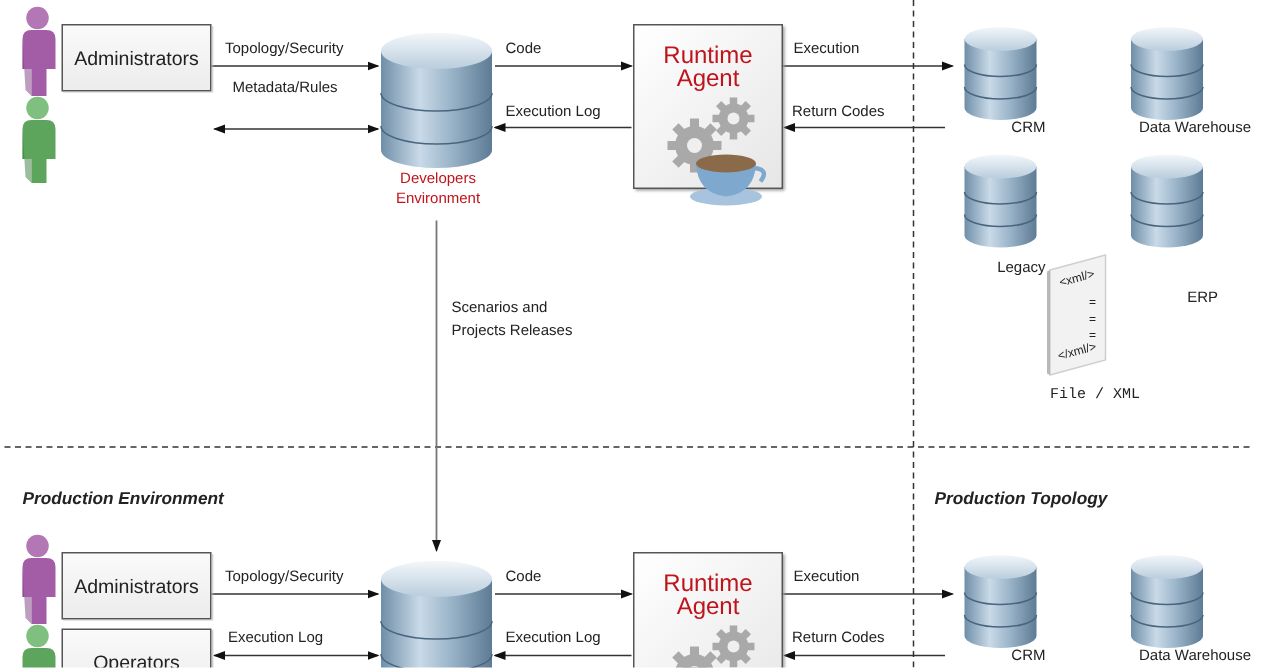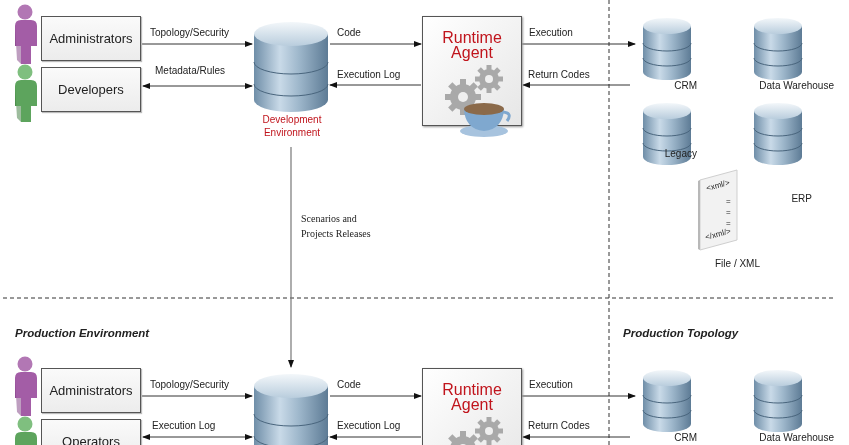--- a/index.html
+++ b/index.html
@@ -141,33 +141,30 @@
       <text x="26" y="34" font-size="8" fill="#222">=</text>
       <text x="26" y="45" font-size="8" fill="#222">=</text>
       <text x="26" y="56" font-size="8" fill="#222">=</text>
       <text x="6" y="70" font-size="8" fill="#222" transform="rotate(-15 6 70)">&lt;/xml/&gt;</text>
     </g>
   </svg>
 
   <div class="box" style="left:41px;top:16px;width:98px;height:43px;">
     <span>Administrators</span>
   </div>
-  <div class="box" style="left:41px;top:67px;width:98px;height:43px;">
-    <span>Developers</span>
-  </div>
 
   <span class="lbl" style="left:150px;top:26px;">Topology/Security</span>
-  <span class="lbl" style="left:155px;top:64px;">Metadata/Rules</span>
+  <span class="lbl" style="left:155px;top:52px;">Metadata/Rules</span>
   <span class="lbl" style="left:337px;top:26px;">Code</span>
   <span class="lbl" style="left:337px;top:68px;">Execution Log</span>
   <span class="lbl" style="left:529px;top:26px;">Execution</span>
   <span class="lbl" style="left:528px;top:68px;">Return Codes</span>
 
   <div class="lbl red" style="left:246px;top:113px;width:92px;">
-    <div>Development</div>
+    <div>Developers</div>
     <div>Environment</div>
   </div>
 
   <div class="agent" style="left:422px;top:16px;width:98px;height:108px;">
     <div class="title">
       <div>Runtime</div>
       <div>Agent</div>
     </div>
     <svg width="100" height="80" style="position:absolute;left:14px;top:44px;">
       <g fill="#a9a9a9">
@@ -190,25 +187,25 @@
       <circle cx="52" cy="18" r="4" fill="#efefef"></circle>
       <ellipse cx="47" cy="70" rx="24" ry="6" fill="#a7c3de"></ellipse>
       <path d="M27,48 L67,48 Q66,68 47,70 Q28,68 27,48 Z" fill="#7fa8cf"></path>
       <ellipse cx="47" cy="48" rx="20" ry="6" fill="#8b6a4a"></ellipse>
       <path d="M66,51 Q76,52 70,60" fill="none" stroke="#7fa8cf" stroke-width="3"></path>
     </svg>
   </div>
 
   <span class="lbl ctr" style="left:637px;top:79px;width:60px;">CRM</span>
   <span class="lbl ctr" style="left:730px;top:79px;width:104px;">Data Warehouse</span>
-  <span class="lbl ctr" style="left:637px;top:147px;width:60px;">Legacy</span>
+  <span class="lbl ctr" style="left:637px;top:172px;width:60px;">Legacy</span>
   <span class="lbl ctr" style="left:752px;top:164px;width:60px;margin-top:28px;">ERP</span>
-  <span class="lbl ctr" style="left:690px;top:257px;width:70px;">File /  XML</span>
-
-  <div class="lbl" style="left:301px;top:211px;line-height:15px;font-family:Liberation Serif, serif;">
+  <span class="lbl ctr" style="left:690px;top:257px;width:70px;font-family:Liberation Mono, monospace;">File /  XML</span>
+
+  <div class="lbl" style="left:301px;top:198px;line-height:15px;">
     <div>Scenarios and</div>
     <div>Projects Releases</div>
   </div>
 
   <span class="lbl bold" style="left:15px;top:327px;">Production Environment</span>
   <span class="lbl bold" style="left:623px;top:327px;">Production Topology</span>
 
   <div class="box" style="left:41px;top:368px;width:98px;height:43px;">
     <span>Administrators</span>
   </div>

